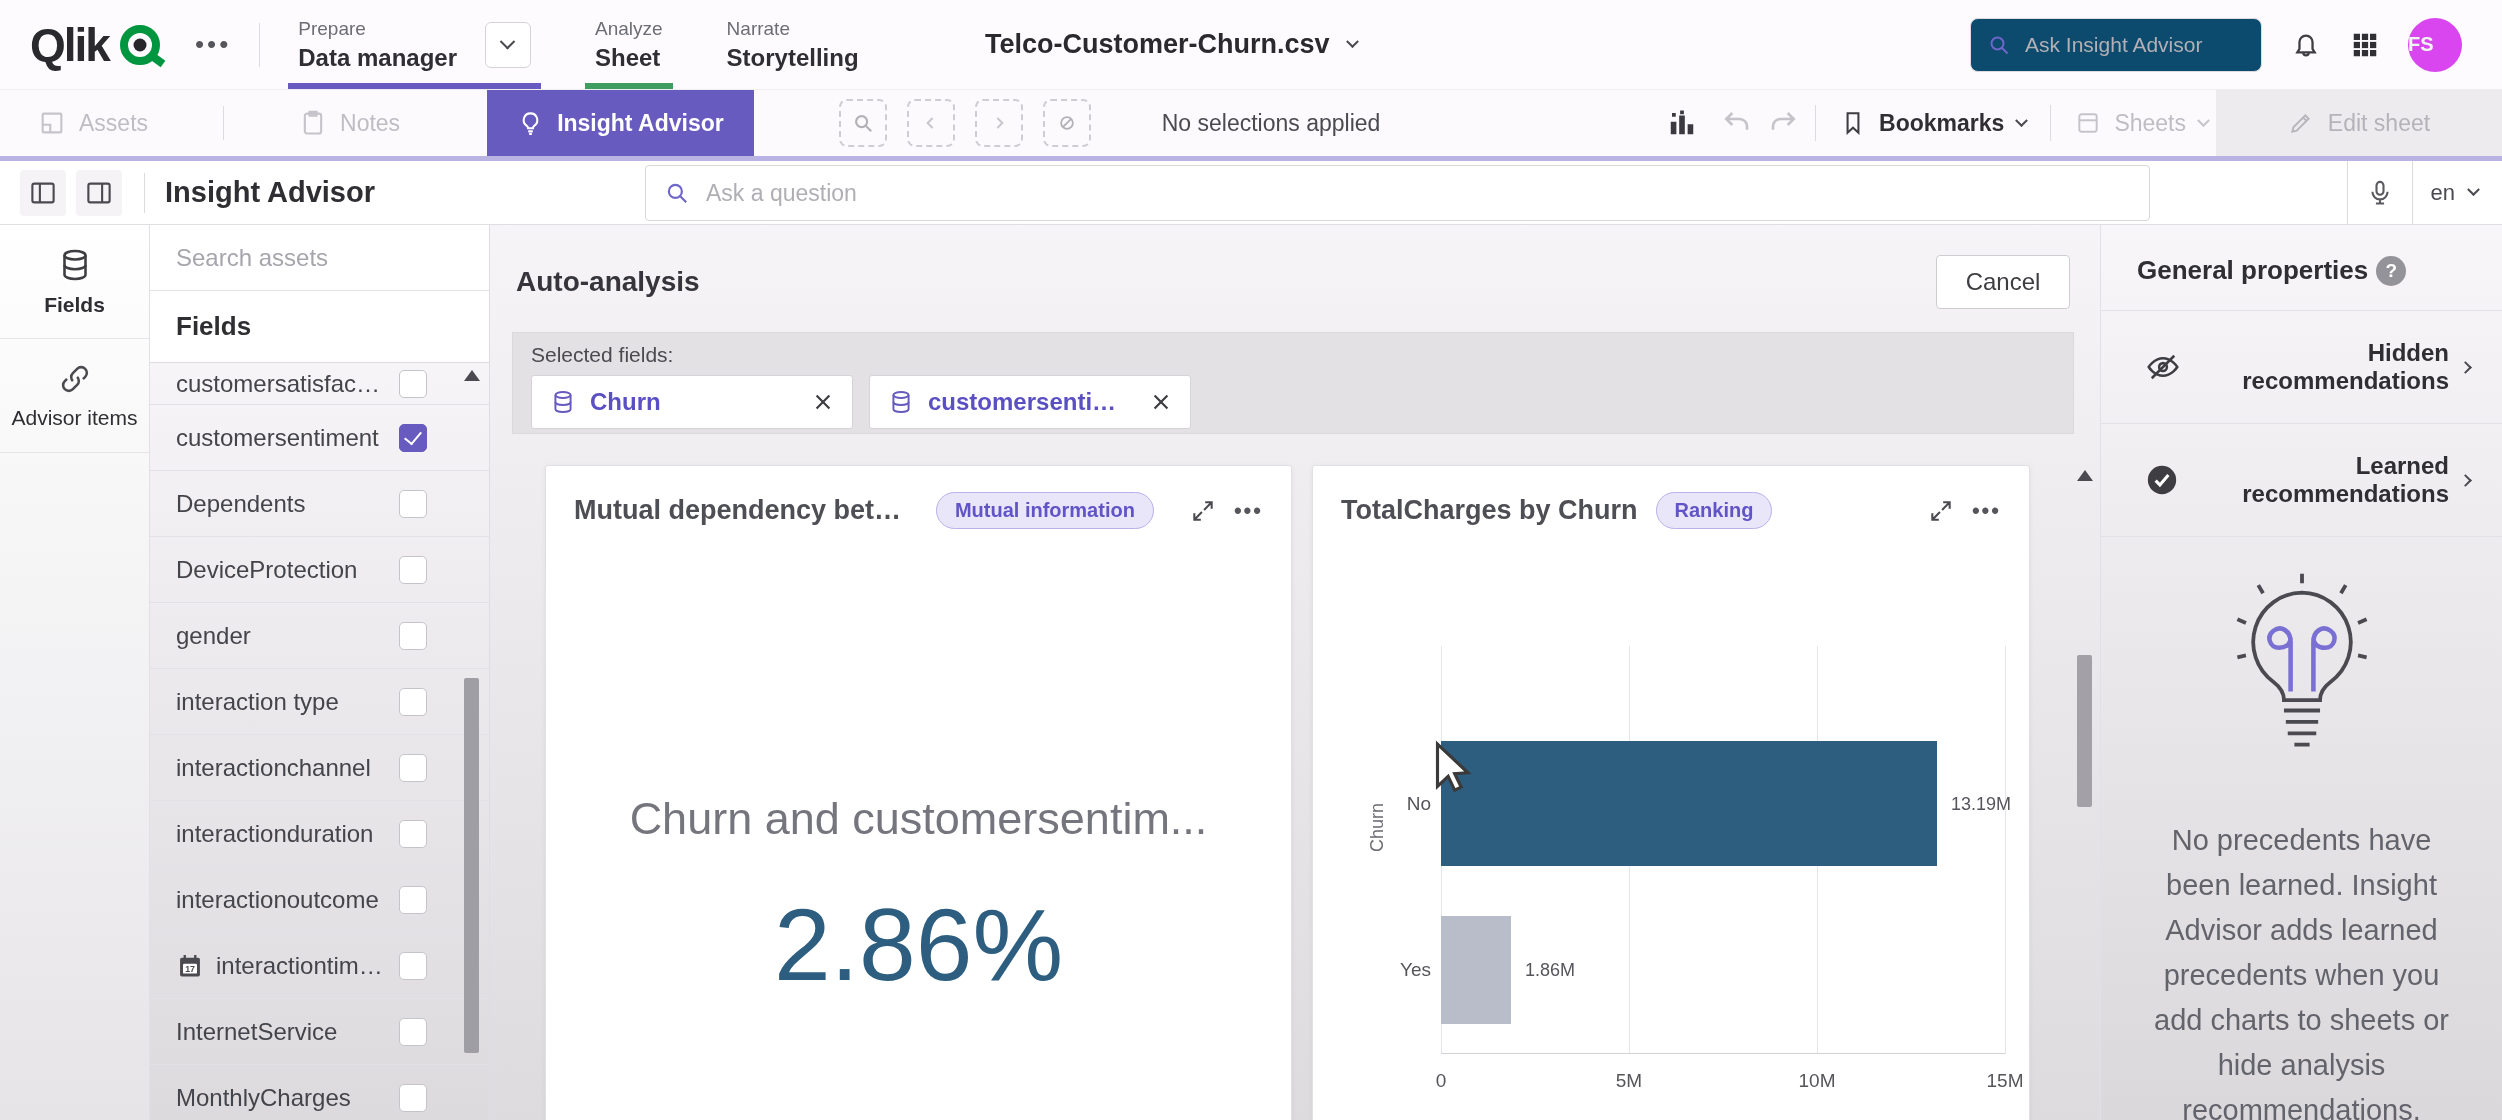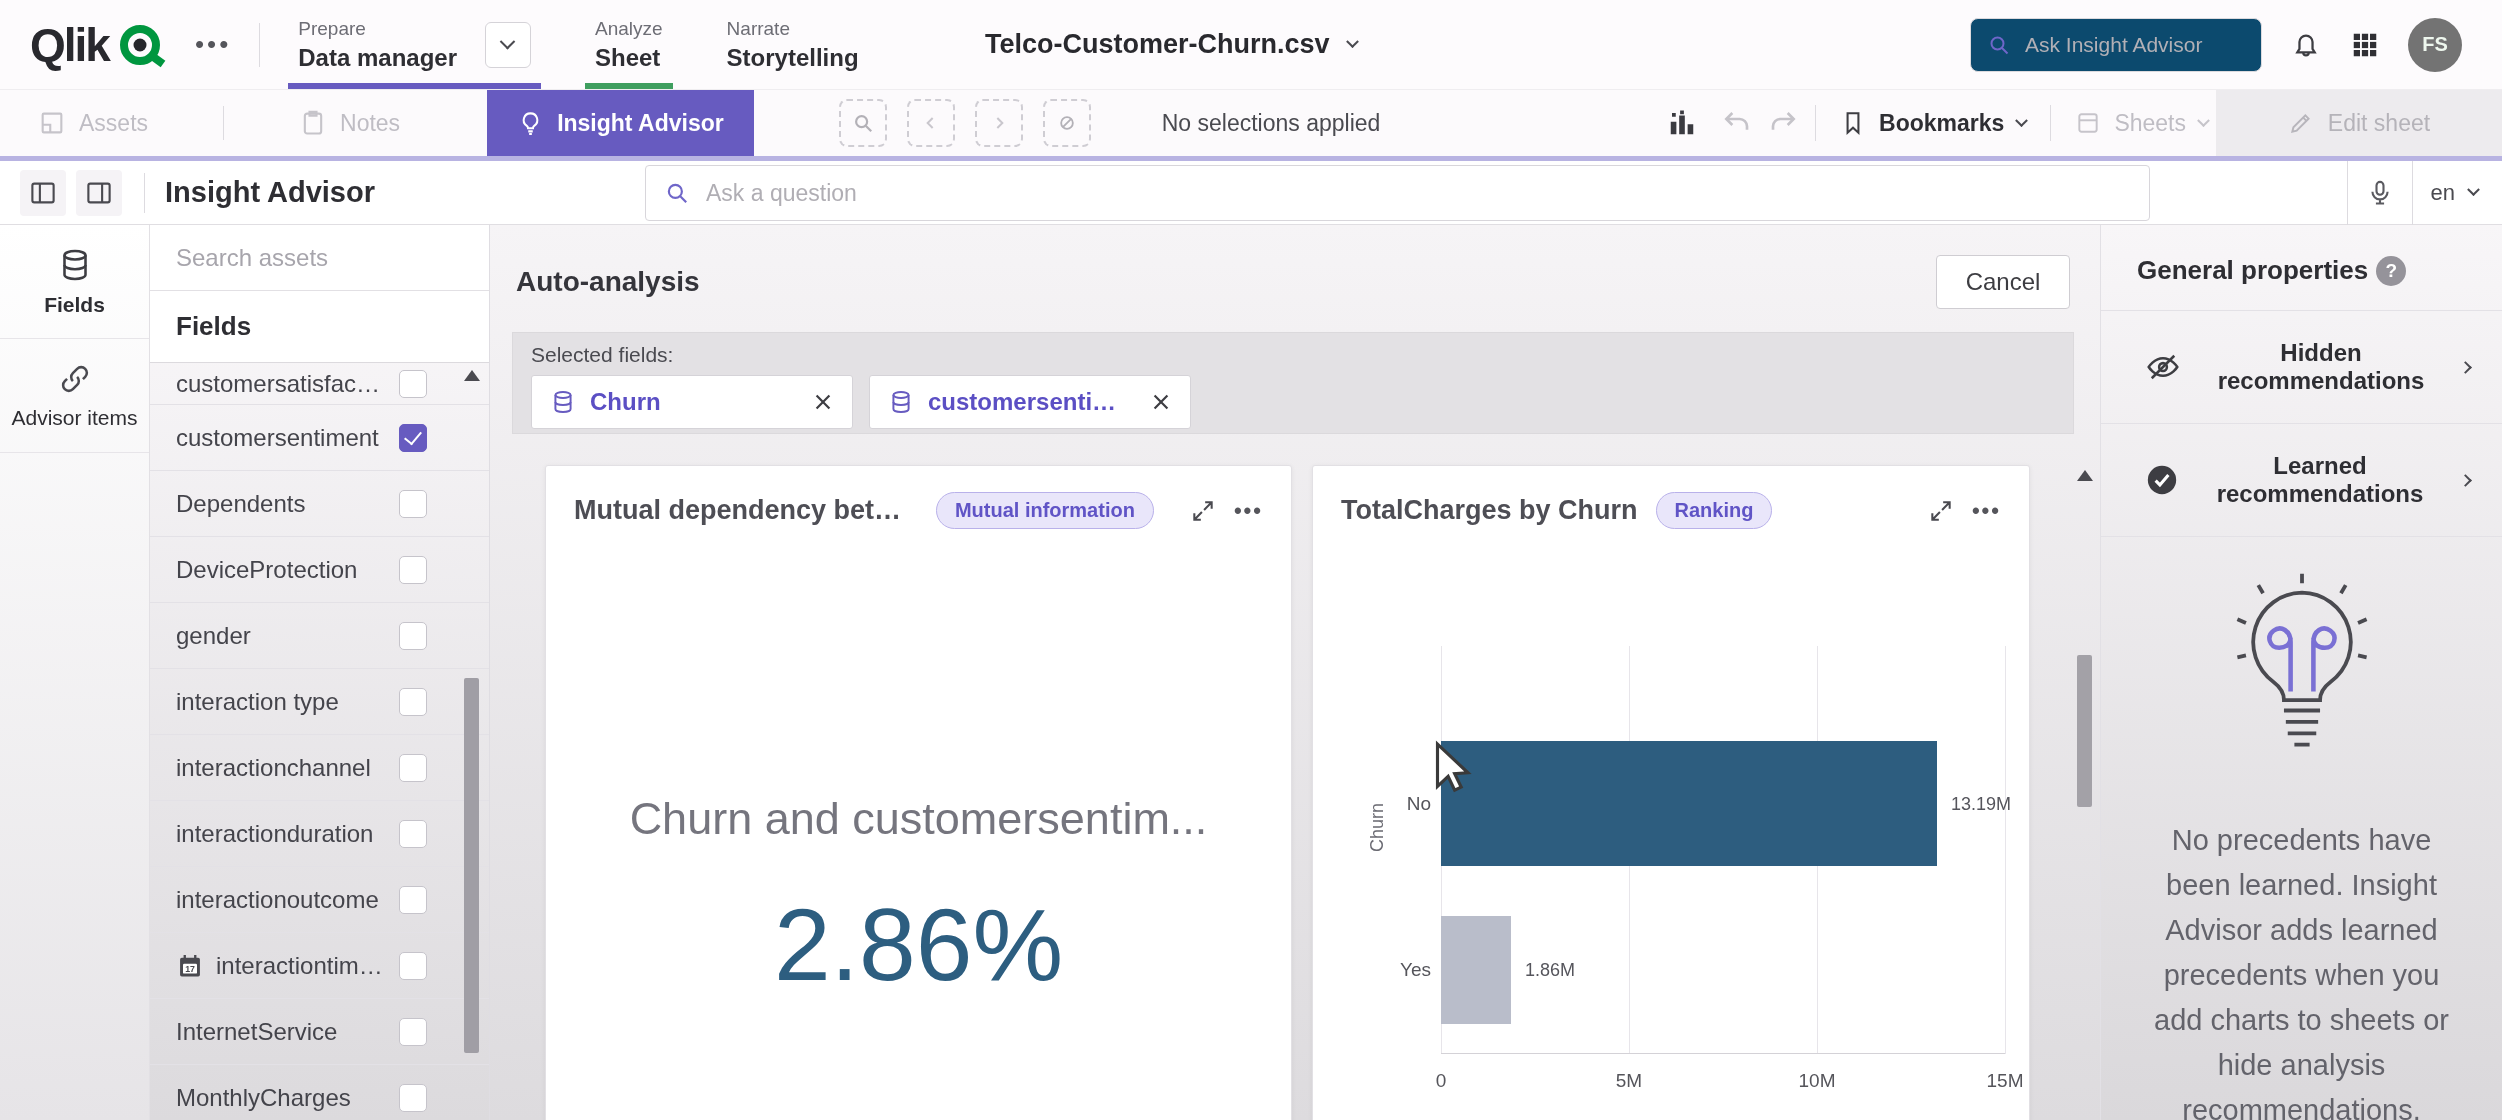--- a/index.html
+++ b/index.html
@@ -22,21 +22,21 @@
   .chev-box { width:46px; height:46px; border:1px solid #d5d3d8; border-radius:6px; margin-left:28px; display:flex; align-items:center; justify-content:center; background:#fff; }
   .chev { display:inline-block; width:11px; height:11px; border-right:2.5px solid #4a4a50; border-bottom:2.5px solid #4a4a50; transform:rotate(45deg) translate(-2px,-2px); }
   .chev.small { width:9px; height:9px; }
   .chev.right { transform:rotate(-45deg); }
   .app-title-wrap { position:absolute; left:985px; top:0; height:100%; display:flex; align-items:center; gap:18px; }
   .app-title { font-size:27px; font-weight:700; color:#29292e; }
   .top-right { margin-left:auto; display:flex; align-items:center; gap:28px; }
   .top-search { width:292px; height:54px; border:1.5px solid #dcdade; border-radius:8px; background:#0c4a6e; display:flex; align-items:center; gap:14px; padding:0 16px; }
   .top-search .ph { font-size:21px; color:#b2b0b6; white-space:nowrap; }
   .icon-btn { background:none; border:none; display:flex; align-items:center; justify-content:center; cursor:pointer; }
-  .avatar { width:54px; height:54px; border-radius:50%; background:#737373; color:#eef7ee; font-size:20px; font-weight:600; display:flex; align-items:center; justify-content:center; }
+  .avatar { width:54px; height:54px; border-radius:50%; background:#d946ef; color:#eef7ee; font-size:20px; font-weight:600; display:flex; align-items:center; justify-content:flex-start; }
 
   
   .toolbar { height:71px; background:#fcfafc; border-bottom:5px solid #b8b3e2; display:flex; align-items:center; padding-left:14px;gap:47px; }
   .tb-btn { height:100%; display:flex; align-items:center; gap:13px; padding:0 24px; font-size:23px; background:none; border:none; cursor:pointer; }
   .tb-btn.disabled { color:#bfbdc4; }
   .tb-btn.disabled svg { stroke:#c6c4ca; }
   .ia-btn { background:#675bc0; color:#fff; font-weight:600; padding:0 30px; margin:0 16px; }
   .sel-icons { display:flex; align-items:center; gap:20px; margin-left:22px; }
   .dashed-ic { width:48px; height:48px; border:2px dashed #cfcdd3; border-radius:8px; display:flex; align-items:center; justify-content:center; background:none; cursor:default; }
   .no-sel { font-size:23px; color:#4a4a50; margin-left:24px; }
@@ -120,21 +120,21 @@
   .y-label { position:absolute; left:-88px; top:42%; transform:rotate(-90deg); font-size:18px; color:#6a6a72; }
   .cursor { position:absolute; left:-18px; top:92px; z-index:5; }
 
   .main .sb { right:8px; top:245px; bottom:0; }
   .main .thumb { top:185px; height:152px; background:#a3a1a7; }
 
   .props { width:402px; background:linear-gradient(#f8f6f8,#dad8db); border-left:1px solid #e2e0e5; }
   .props-head { display:flex; align-items:center; gap:8px; padding:30px 0 24px 36px; border-bottom:1px solid #e3e1e6; }
   .props-title { font-size:26px; font-weight:700; }
   .help-circle { width:30px; height:30px; border-radius:50%; background:#95939a; color:#fff; font-size:19px; font-weight:700; display:flex; align-items:center; justify-content:center; }
-  .prop-row { height:113px; display:flex; align-items:center; gap:12px; padding:0 32px 0 44px; border-bottom:1px solid #e3e1e6; cursor:pointer; background:none; width:100%; border-left:none; border-right:none; border-top:none; text-align:center; }
+  .prop-row { height:113px; display:flex; align-items:center; gap:12px; padding:0 32px 0 44px; border-bottom:1px solid #e3e1e6; cursor:pointer; background:none; width:100%; border-left:none; border-right:none; border-top:none; text-align:right; }
   .prop-row .plabel { font-size:24px; font-weight:700; color:#2e2e33; flex:1; }
   .bulb-wrap { display:flex; justify-content:center; margin-top:28px; }
   .empty-text { width:318px; margin:38px auto 12px; font-size:29px; line-height:1.55; color:#63636b; text-align:center; }
 </style>
 </head>
 <body>
 
 <div class="screen">
 
   <header class="topbar">

